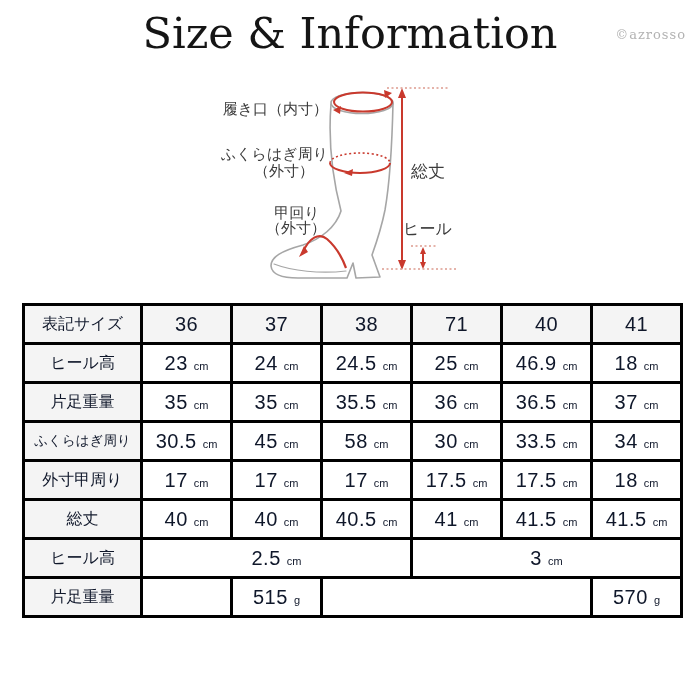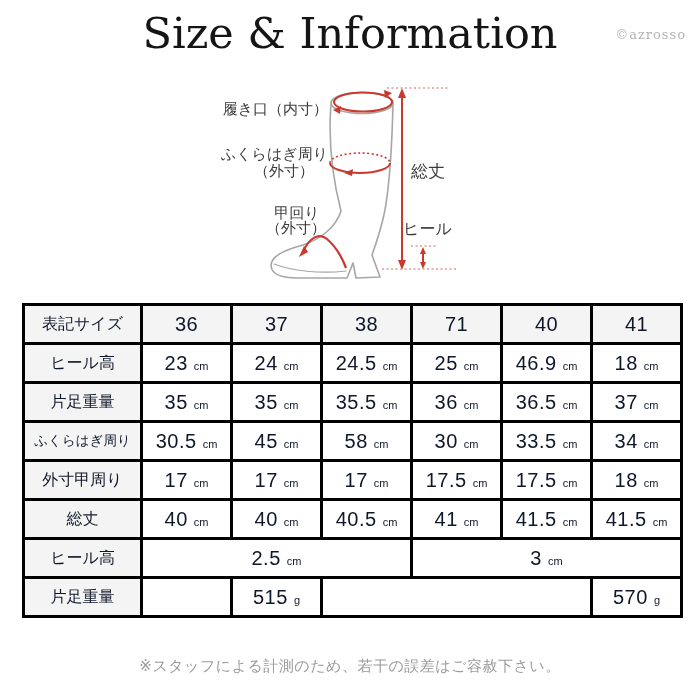--- a/index.html
+++ b/index.html
@@ -164,15 +164,14 @@
         <tr>
           <td class="row-label">片足重量</td>
           <td></td>
           <td><span class="val">515</span><span class="unit">g</span></td>
           <td colspan="3"></td>
           <td><span class="val">570</span><span class="unit">g</span></td>
         </tr>
       </tbody>
   </table>
 
-  <div class="footer-note">※スタッフによる計測のため、若干の誤差はご容赦下さい。</div>
 
 </div>
 
 </body></html>

